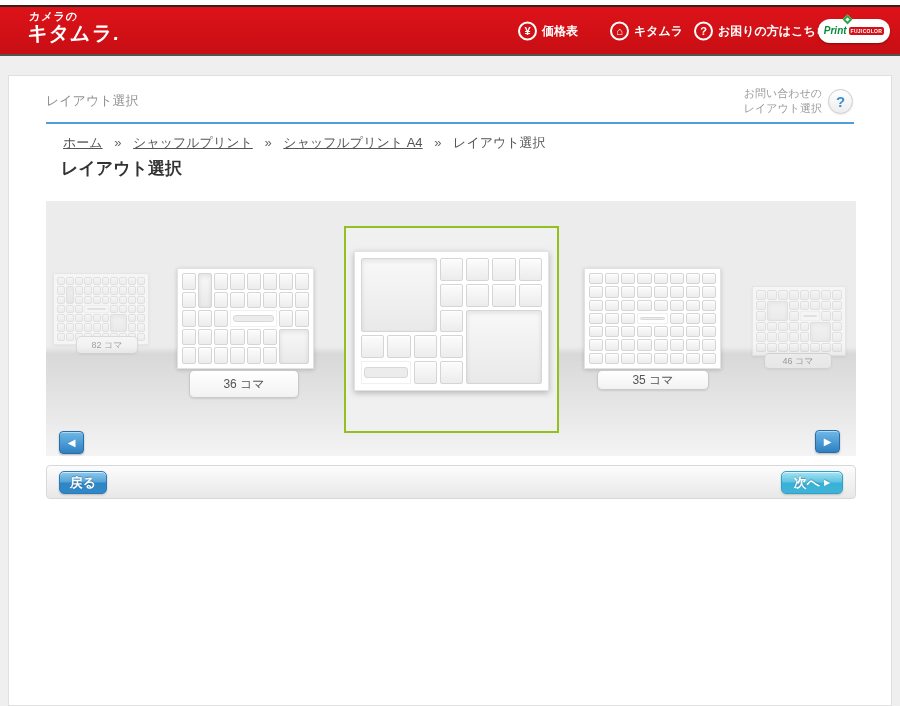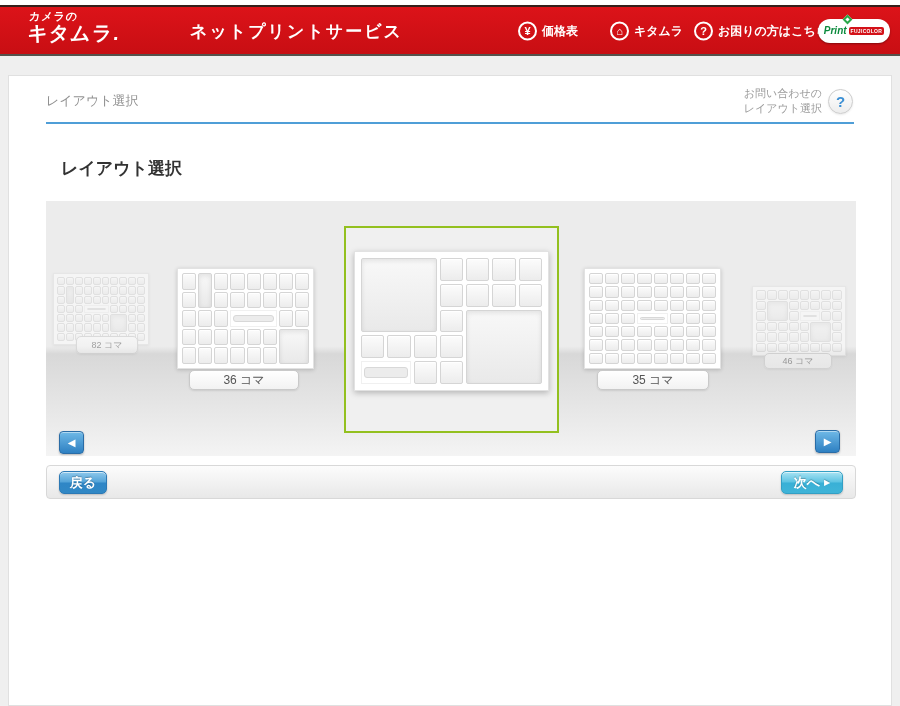--- a/index.html
+++ b/index.html
@@ -70,21 +70,21 @@
               box-shadow:inset 0 1px 0 rgba(255,255,255,.9); min-width:0; min-height:0; }
   .pv-big   { background:linear-gradient(#f8f8f8,#e9e9e9); box-shadow:inset 0 2px 5px rgba(0,0,0,.09); }
   .pv-labelblock { background:#fff; border:1px solid #f0f0f0; box-shadow:none; border-radius:0;
                    display:flex; align-items:center; justify-content:center; padding:2px; }
   .pv-bar { width:100%; height:62%; max-height:12px; background:#ececec; border:1px solid #d8d8d8; border-radius:3px; }
 
   .option-label { position:absolute; display:flex; align-items:center; justify-content:center;
                   background:linear-gradient(#ffffff,#f2f2f2); border:1px solid #c9c9c9; border-radius:5px;
                   color:#555; box-shadow:0 1px 2px rgba(0,0,0,.10); }
   .opt-0 .option-label { left:23px; top:63px; width:62px; height:18px; font-size:9px; }
-  .opt-1 .option-label { left:12px; top:102px; width:110px; height:20px; font-size:12px; }
+  .opt-1 .option-label { left:12px; top:102px; width:110px; height:28px; font-size:12px; }
   .opt-2 .option-label { left:26px; top:171px; width:155px; height:27px; font-size:15px; font-weight:bold; color:#222; }
   .opt-3 .option-label { left:13px; top:102px; width:112px; height:20px; font-size:12px; }
   .opt-4 .option-label { left:12px; top:67px; width:68px; height:16px; font-size:9px; }
 
   .car-arrow { position:absolute; width:25px; height:23px; border-radius:4px;
                background:linear-gradient(#6fb9e7,#2e80c2); border:1px solid #2a6ca6; color:#fff;
                display:flex; align-items:center; justify-content:center; font-size:10px; cursor:pointer;
                box-shadow:0 1px 2px rgba(0,0,0,.25), inset 0 1px 0 rgba(255,255,255,.45); }
   .arrow-left  { left:13px; top:230px; }
   .arrow-right { left:769px; top:229px; }
@@ -108,21 +108,20 @@
 <body>
 
 <div class="page">
   <div class="top-strip"></div>
 
   <div class="header">
     <div class="logo">
       <div class="l1">カメラの</div>
       <div class="l2">キタムラ.</div>
     </div>
-    <div class="service-title">ネットプリントサービス</div>
 
     <div class="hnav n0">
       <span class="nav-circle">¥</span>
       <span class="lbl">価格表</span>
     </div>
     <div class="hnav n1">
       <span class="nav-circle">⌂</span>
       <span class="lbl">キタムラ</span>
     </div>
     <div class="hnav n2">
@@ -143,20 +142,29 @@
     <div class="faq">
       <div class="faq-text">
         <div>お問い合わせの</div>
         <div>レイアウト選択</div>
       </div>
       <div class="faq-circle">?</div>
     </div>
 
     <div class="blue-rule"></div>
 
+    <div class="breadcrumb">
+      <span class="crumb link">ホーム</span>
+      <span class="sep">»</span>
+      <span class="crumb link">シャッフルプリント</span>
+      <span class="sep">»</span>
+      <span class="crumb link">シャッフルプリント A4</span>
+      <span class="sep">»</span>
+      <span class="crumb">レイアウト選択</span>
+    </div>
 
     <div class="page-title">レイアウト選択</div>
 
     <div class="carousel">
       <div class="option opt-0">
         <div class="preview" style="grid-template-columns: repeat(10, 1fr); grid-template-rows: repeat(7, 1fr);">
             <div class="pv-block pv-big" style="grid-area: 2 / 2 / span 2 / span 1;"></div>
             <div class="pv-block pv-labelblock" style="grid-area: 4 / 4 / span 1 / span 3;">
               <div class="pv-bar"></div>
             </div>

